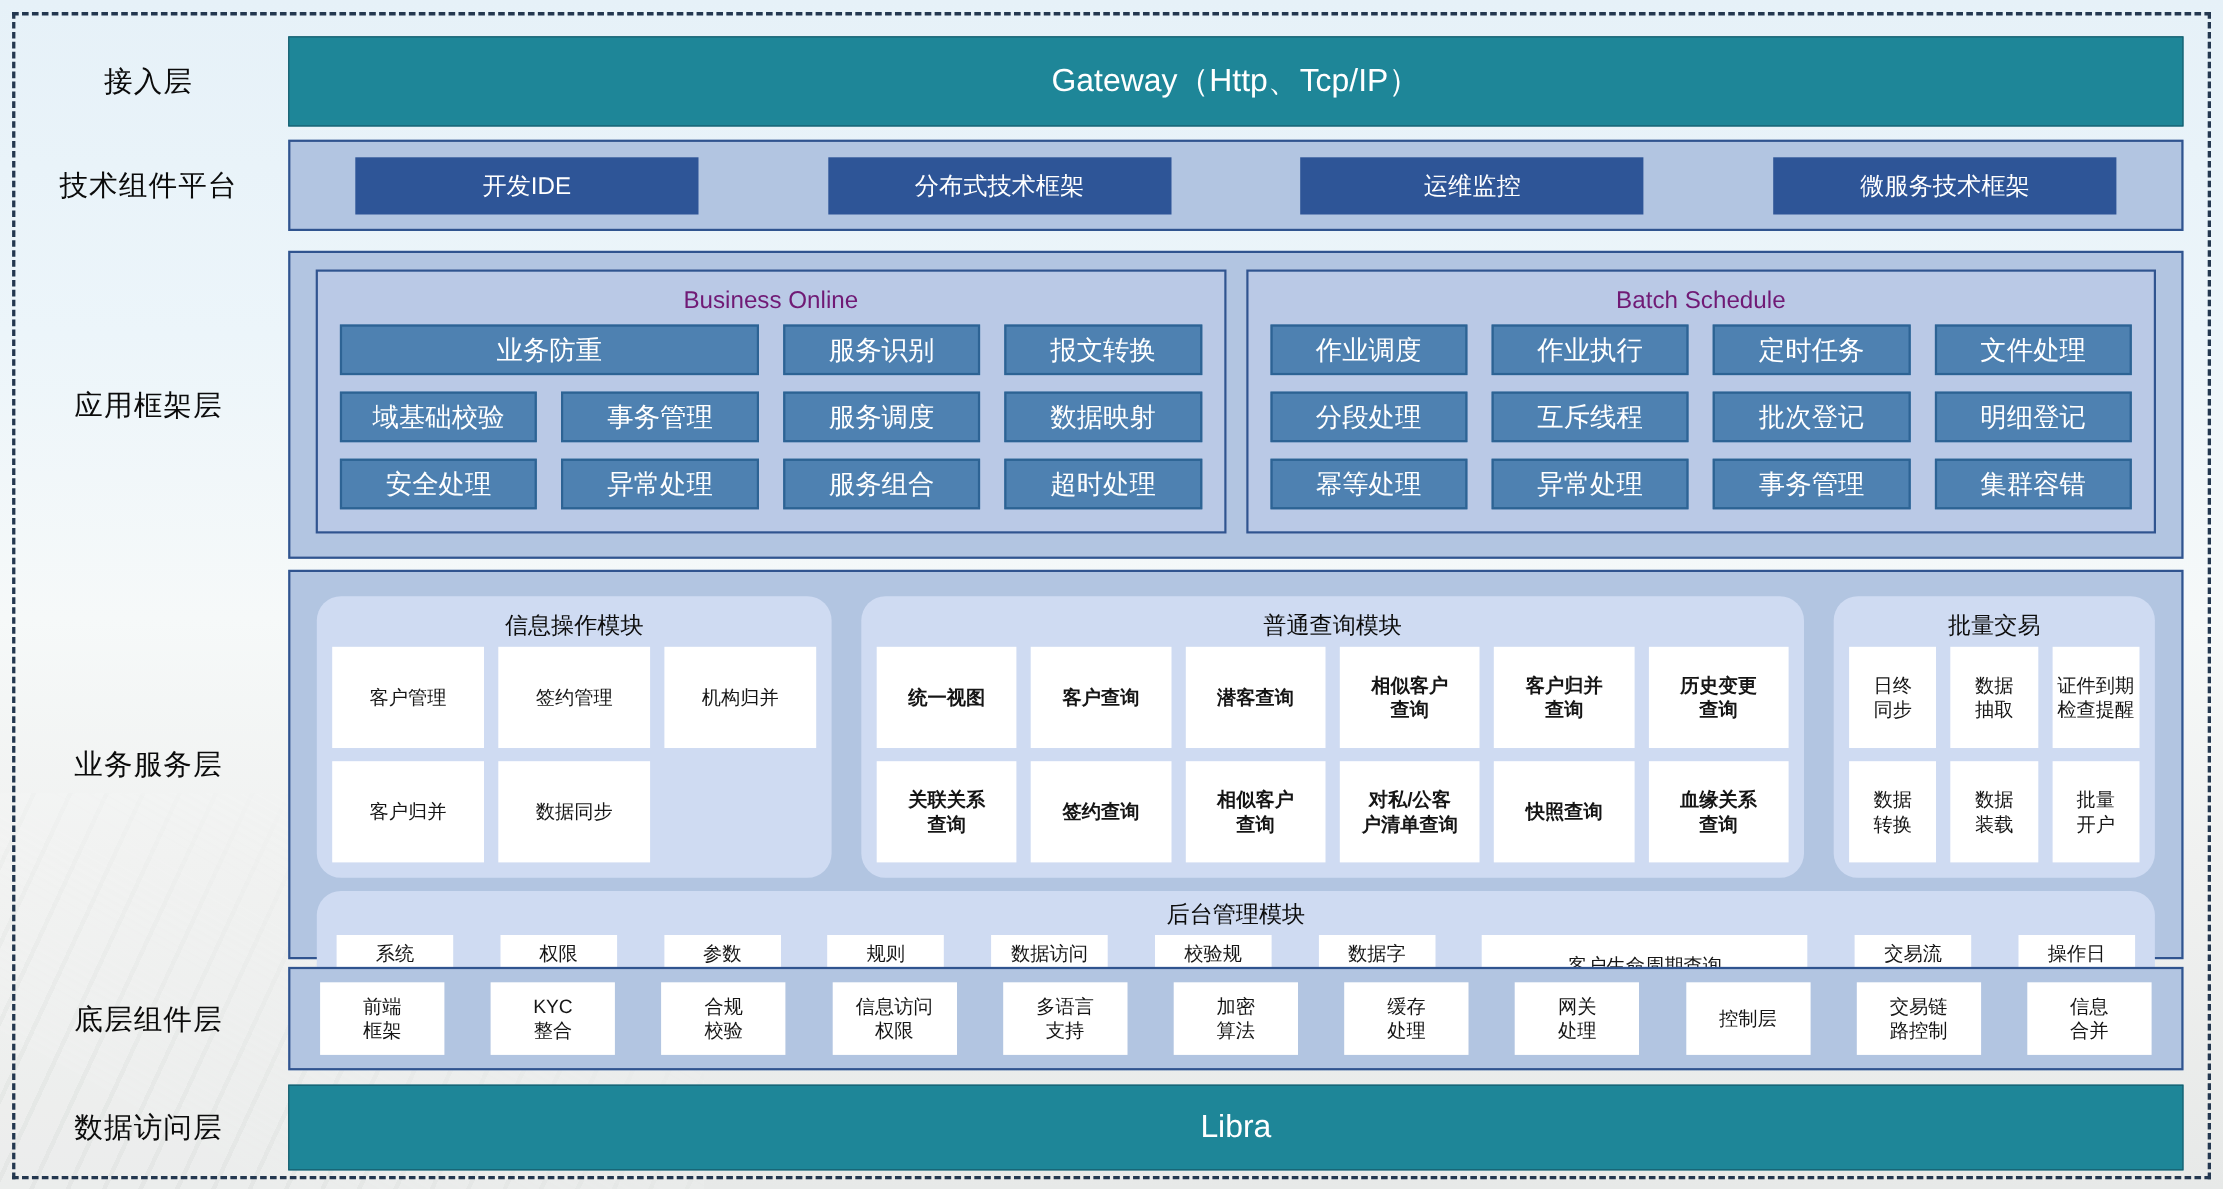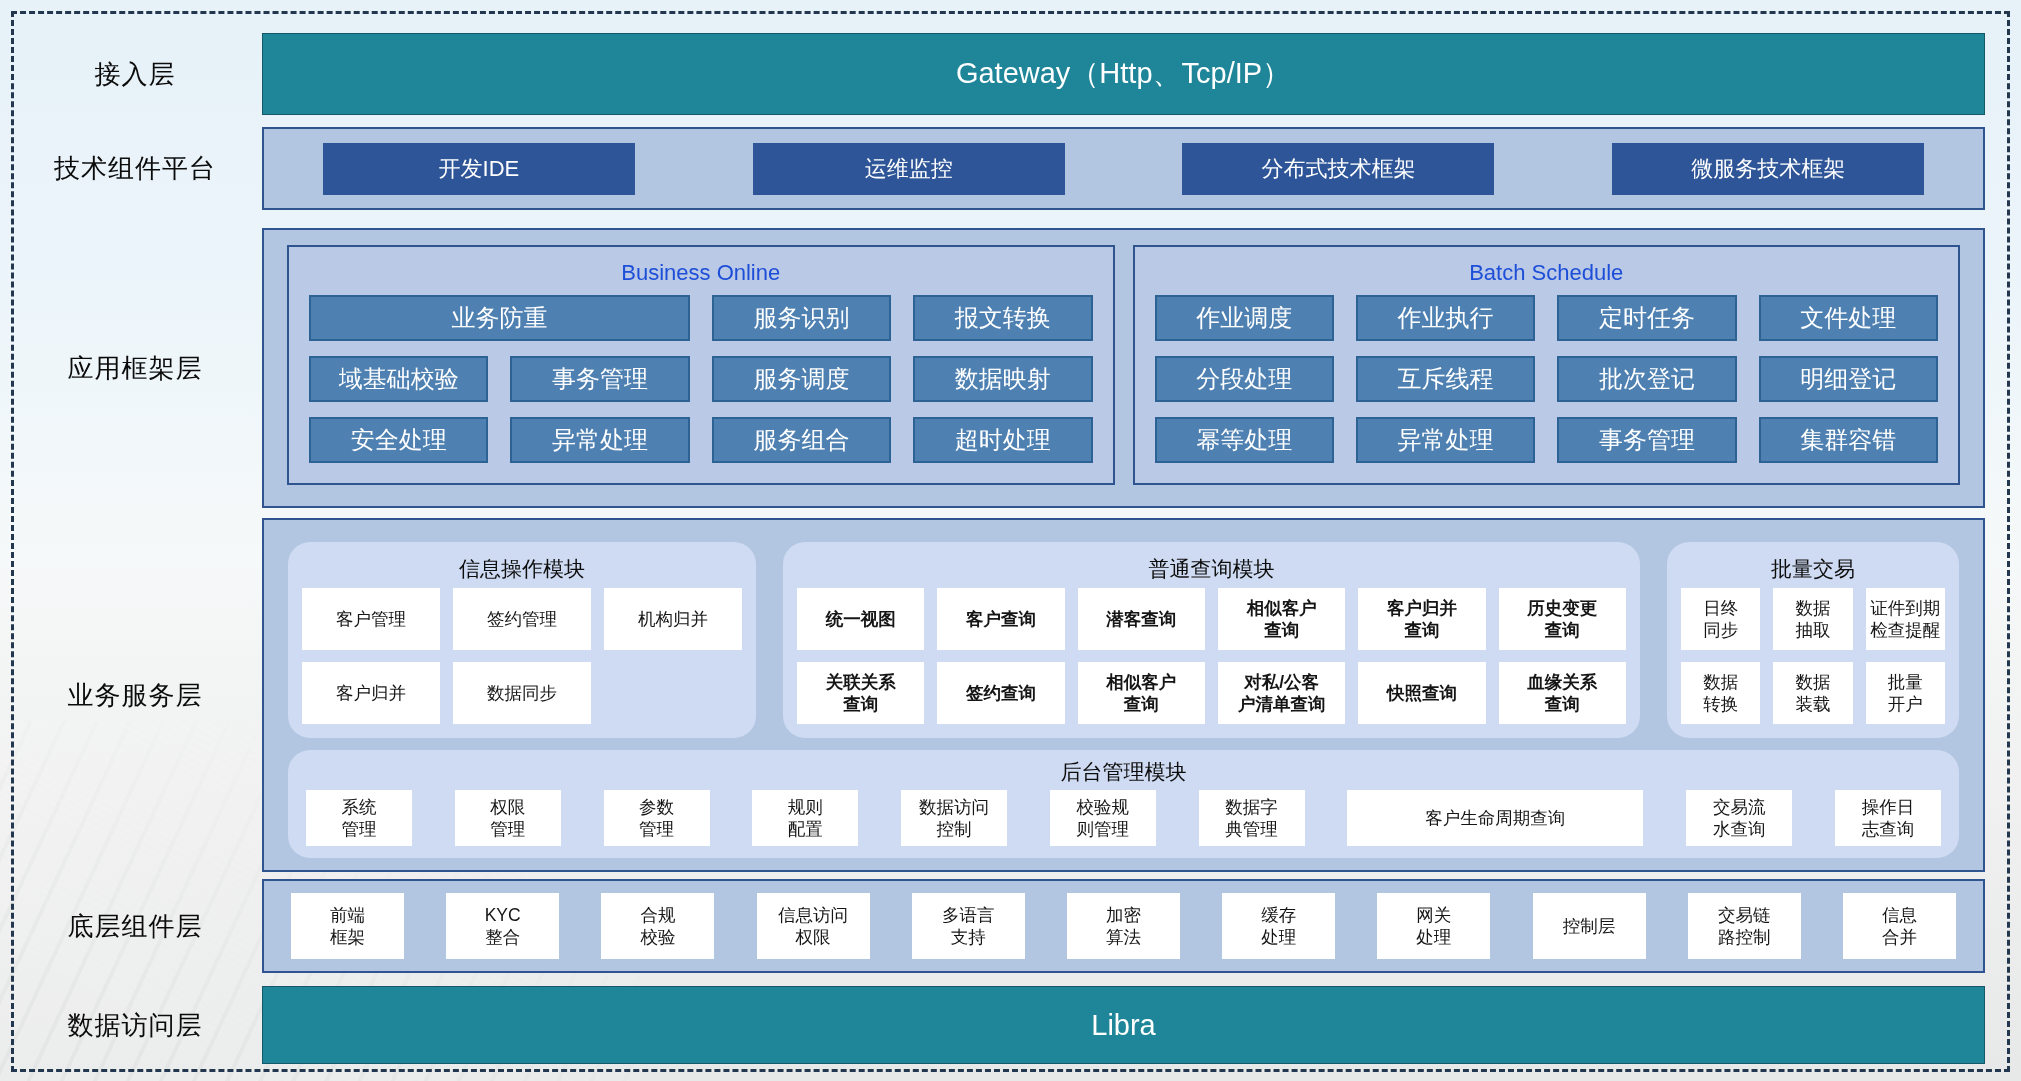--- a/index.html
+++ b/index.html
@@ -38,31 +38,31 @@
   .light-box { background:#b2c5e1; border:2px solid #30548f; }
   #row-tech { display:flex; align-items:center; justify-content:space-around; }
   .btn-dark {
     width:312px; height:52px; background:#2e5597; color:#fff;
     display:flex; align-items:center; justify-content:center; font-size:22px;
   }
   
   #row-appfw, #label-appfw { top:228px; height:280px; }
   #row-appfw { display:flex; gap:18px; padding:15px 23px 21px; }
   .panel { flex:1; background:#bac9e6; border:2px solid #30548f; padding:2px 20px 0; display:flex; flex-direction:column; }
-  .panel-title { text-align:center; font-size:22px; height:46px; line-height:48px; color:#1d4ed8; }
+  .panel-title { text-align:center; font-size:22px; height:46px; line-height:48px; color:#701a75; }
   .panel-grid { display:grid; grid-template-columns:repeat(4,1fr); gap:15px 22px; }
   .btn-steel {
     height:46px; background:#4e81b1; border:2px solid #2d6394; color:#fff;
     display:flex; align-items:center; justify-content:center; font-size:24px;
   }
   .span2 { grid-column:span 2; }
   
   #row-business, #label-business { top:518px; height:354px; }
   #row-business { padding:22px 24px 12px; }
-  .modules { display:flex; gap:27px; height:196px; }
+  .modules { display:flex; gap:27px; height:256px; }
   .module { background:#cfdbf2; border-radius:22px; padding:4px 14px 14px; display:flex; flex-direction:column; }
   .m1 { flex:475 0 0; } .m2 { flex:895 0 0; } .m3 { flex:285 0 0; }
   .module-title { text-align:center; font-size:21px; height:42px; line-height:46px; color:#0d0d0d; }
   .cards { flex:1; display:grid; gap:12px 13px; }
   .cols3 { grid-template-columns:repeat(3,1fr); }
   .cols6 { grid-template-columns:repeat(6,1fr);font-weight:bold; }
   .card {
     background:#ffffff; color:#151515; display:flex; align-items:center; justify-content:center;
     text-align:center; font-size:17.5px; line-height:1.28; white-space:pre-line; padding:2px 4px;
   }
@@ -88,22 +88,22 @@
 <div class="row-label" id="label-tech">技术组件平台</div>
 <div class="row-label" id="label-appfw">应用框架层</div>
 <div class="row-label" id="label-business">业务服务层</div>
 <div class="row-label" id="label-base">底层组件层</div>
 <div class="row-label" id="label-libra">数据访问层</div>
 
 <div class="row teal-bar" id="row-access">Gateway（Http、Tcp/IP）</div>
 
 <div class="row light-box" id="row-tech">
     <div class="btn-dark">开发IDE</div>
+    <div class="btn-dark">分布式技术框架</div>
     <div class="btn-dark">运维监控</div>
-    <div class="btn-dark">分布式技术框架</div>
     <div class="btn-dark">微服务技术框架</div>
   </div>
 
 <div class="row light-box" id="row-appfw">
   <div class="panel">
     <div class="panel-title">Business Online</div>
     <div class="panel-grid">
         <div class="btn-steel span2">业务防重</div>
         <div class="btn-steel">服务识别</div>
         <div class="btn-steel">报文转换</div>

